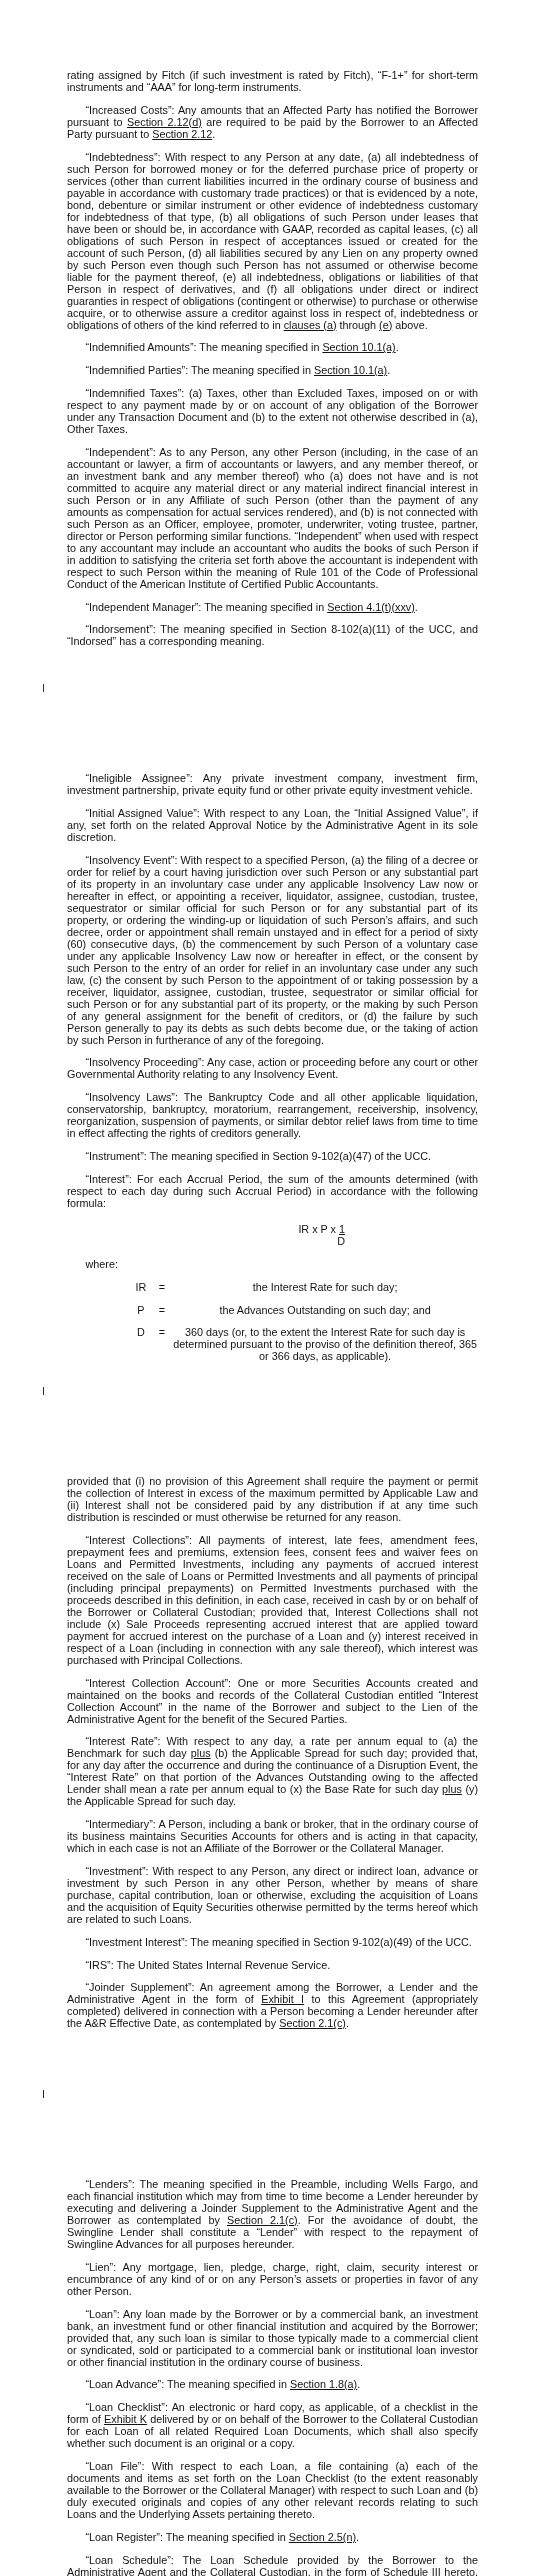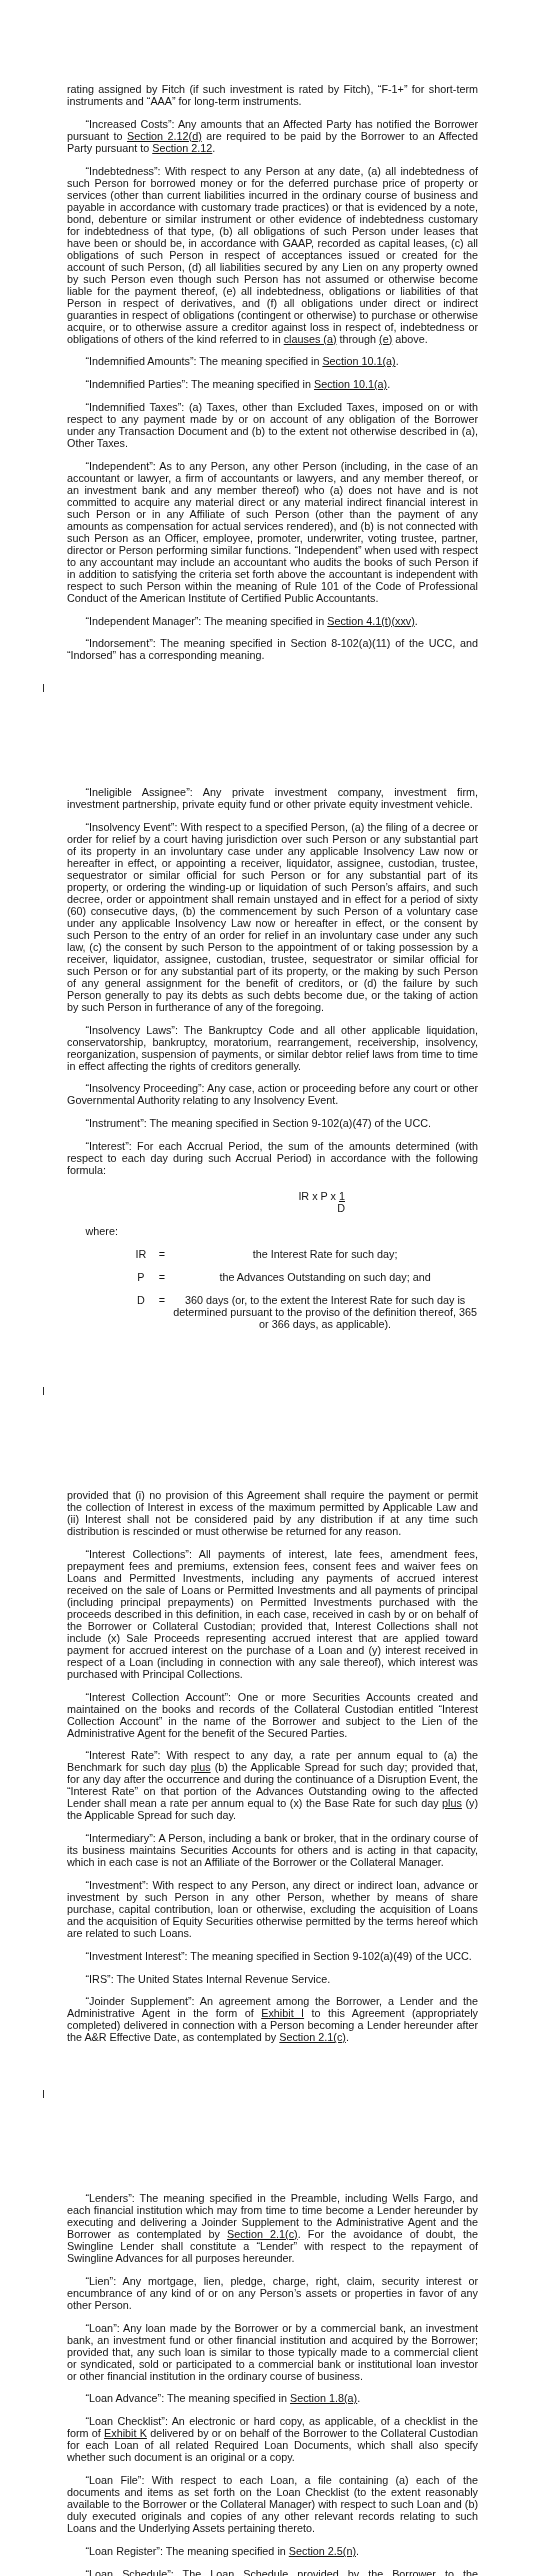--- a/index.html
+++ b/index.html
@@ -23,21 +23,21 @@
     left:67px;
     width:411px;
     font-size:10.8px;
     line-height:12px;
   }
   .para{
     margin:10.8px 0 0 0;
     text-align:justify;
     text-indent:18.5px;
   }
-  .para:first-child{margin-top:16px;}
+  .para:first-child{margin-top:2px;}
   .para.cont{text-indent:0;}
   .run-term{}
   .run-u{text-decoration:underline;}
   .run-del{color:var(--del);text-decoration:line-through;}
   .formula-block{
     margin:14.4px 0 0 0;
     width:278px;
     text-align:right;
   }
   .formula-num{display:block;}
@@ -100,23 +100,24 @@
     <div class="page-footer">
       <span class="footer-id"><span>USActive </span><span class="run-del">37382726.29</span><span class="run-insdbl">37382726.32</span></span>
       <span class="page-number">27</span>
     </div>
   <div class="change-bar" style="top: 684px; height: 8.2px;"></div>
     </section>
 
   <section class="page">
     <div class="page-body">
         <p class="para"><span>“</span><span class="run-term">Ineligible Assignee</span><span>”:  Any private investment company, investment firm, investment partnership, private equity fund or other private equity investment vehicle.</span></p>
+        <p class="para"><span>“</span><span class="run-term">Initial Assigned Value</span><span>”: With respect to any Loan, the “Initial Assigned Value”, if any, set forth on the related Approval Notice by the Administrative Agent in its sole discretion.</span></p>
         <p class="para"><span>“</span><span class="run-term">Insolvency Event</span><span>”:  With respect to a specified Person, (a) the filing of a decree or order for relief by a court having jurisdiction over such Person or any substantial part of its property in an involuntary case under any applicable Insolvency Law now or hereafter in effect, or appointing a receiver, liquidator, assignee, custodian, trustee, sequestrator or similar official for such Person or for any substantial part of its property, or ordering the winding-up or liquidation of such Person’s affairs, and such decree, order or appointment shall remain unstayed and in effect for a period of sixty (60) consecutive days, (b) the commencement by such Person of a voluntary case under any applicable Insolvency Law now or hereafter in effect, or the consent by such Person to the entry of an order for relief in an involuntary case under any such law, (c) the consent by such Person to the appointment of or taking possession by a receiver, liquidator, assignee, custodian, trustee, sequestrator or similar official for such Person or for any substantial part of its property, or the making by such Person of any general assignment for the benefit of creditors, or (d) the failure by such Person generally to pay its debts as such debts become due, or the taking of action by such Person in furtherance of any of the foregoing.</span></p>
+        <p class="para"><span>“</span><span class="run-term">Insolvency Proceeding</span><span>”:  Any case, action or proceeding before any court or other Governmental Authority relating to any Insolvency Event.</span></p>
         <p class="para"><span>“</span><span class="run-term">Insolvency Laws</span><span>”:  The Bankruptcy Code and all other applicable liquidation, conservatorship, bankruptcy, moratorium, rearrangement, receivership, insolvency, reorganization, suspension of payments, or similar debtor relief laws from time to time in effect affecting the rights of creditors generally.</span></p>
-        <p class="para"><span>“</span><span class="run-term">Insolvency Proceeding</span><span>”:  Any case, action or proceeding before any court or other Governmental Authority relating to any Insolvency Event.</span></p>
         <p class="para"><span>“</span><span class="run-term">Instrument</span><span>”:  The meaning specified in Section 9-102(a)(47) of the UCC.</span></p>
         <p class="para"><span>“</span><span class="run-term">Interest</span><span>”:  For each Accrual Period, the sum of the amounts determined (with respect to each day during such Accrual Period) in accordance with the following formula:</span></p>
         <div class="formula-block">
           <span class="formula-num"><span>IR x P x </span><span class="run-u">1</span></span>
           <span class="formula-den">D</span>
         </div>
         <p class="para"><span>where:</span></p>
         <div class="defrow">
           <span class="sym">IR</span>
           <span class="eq">=</span>

